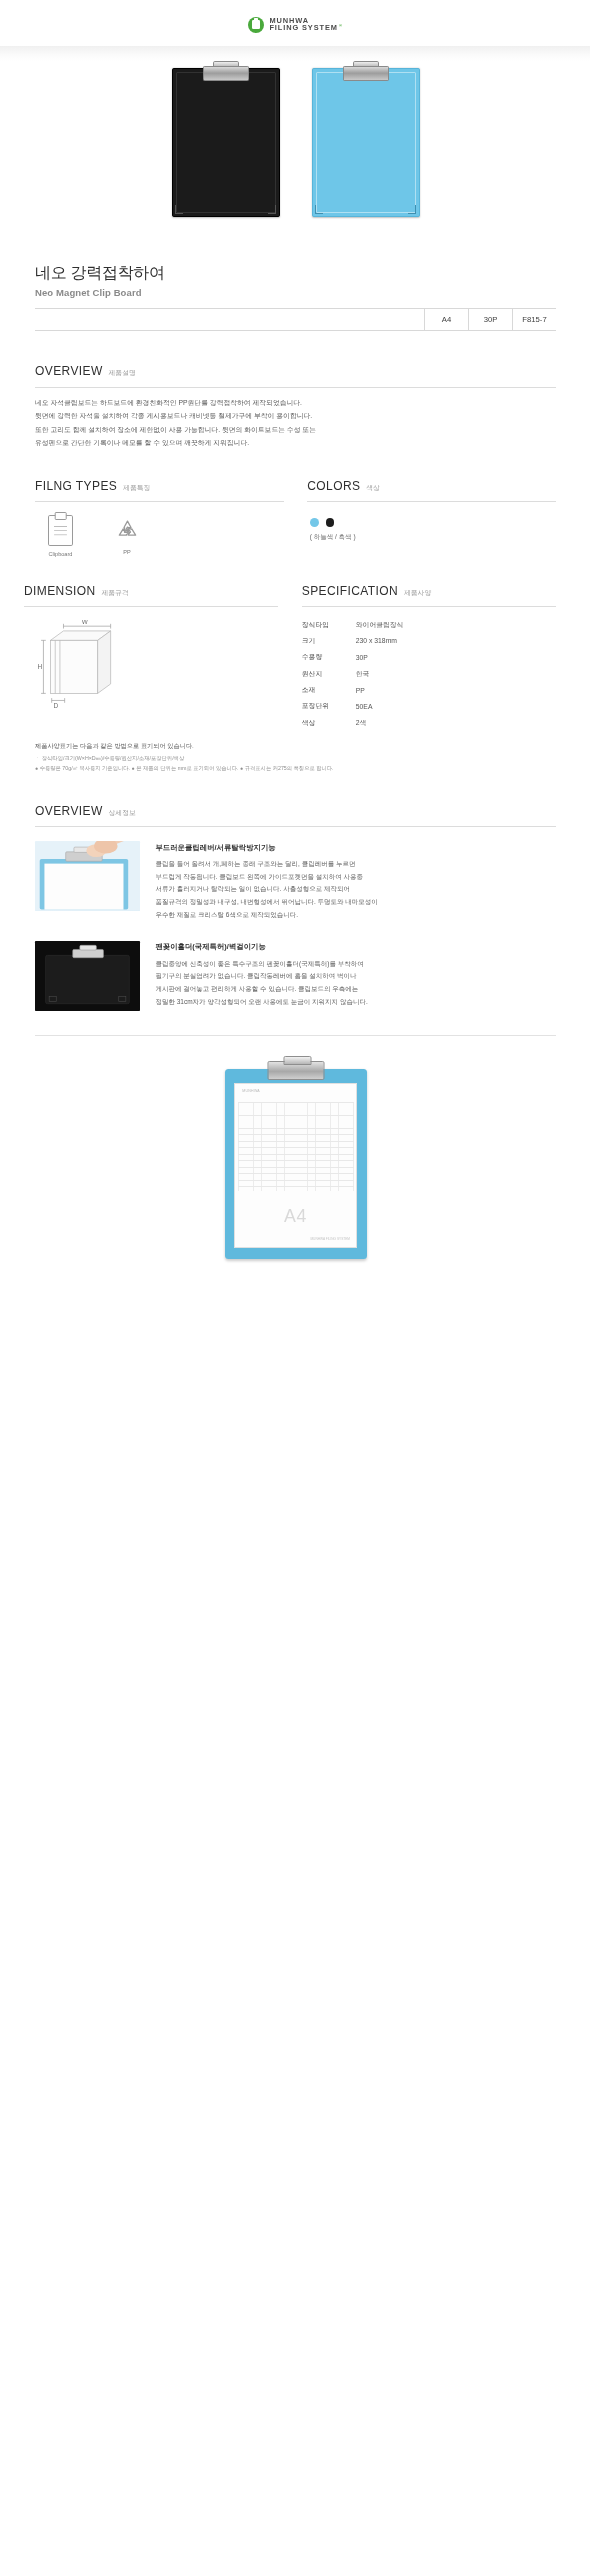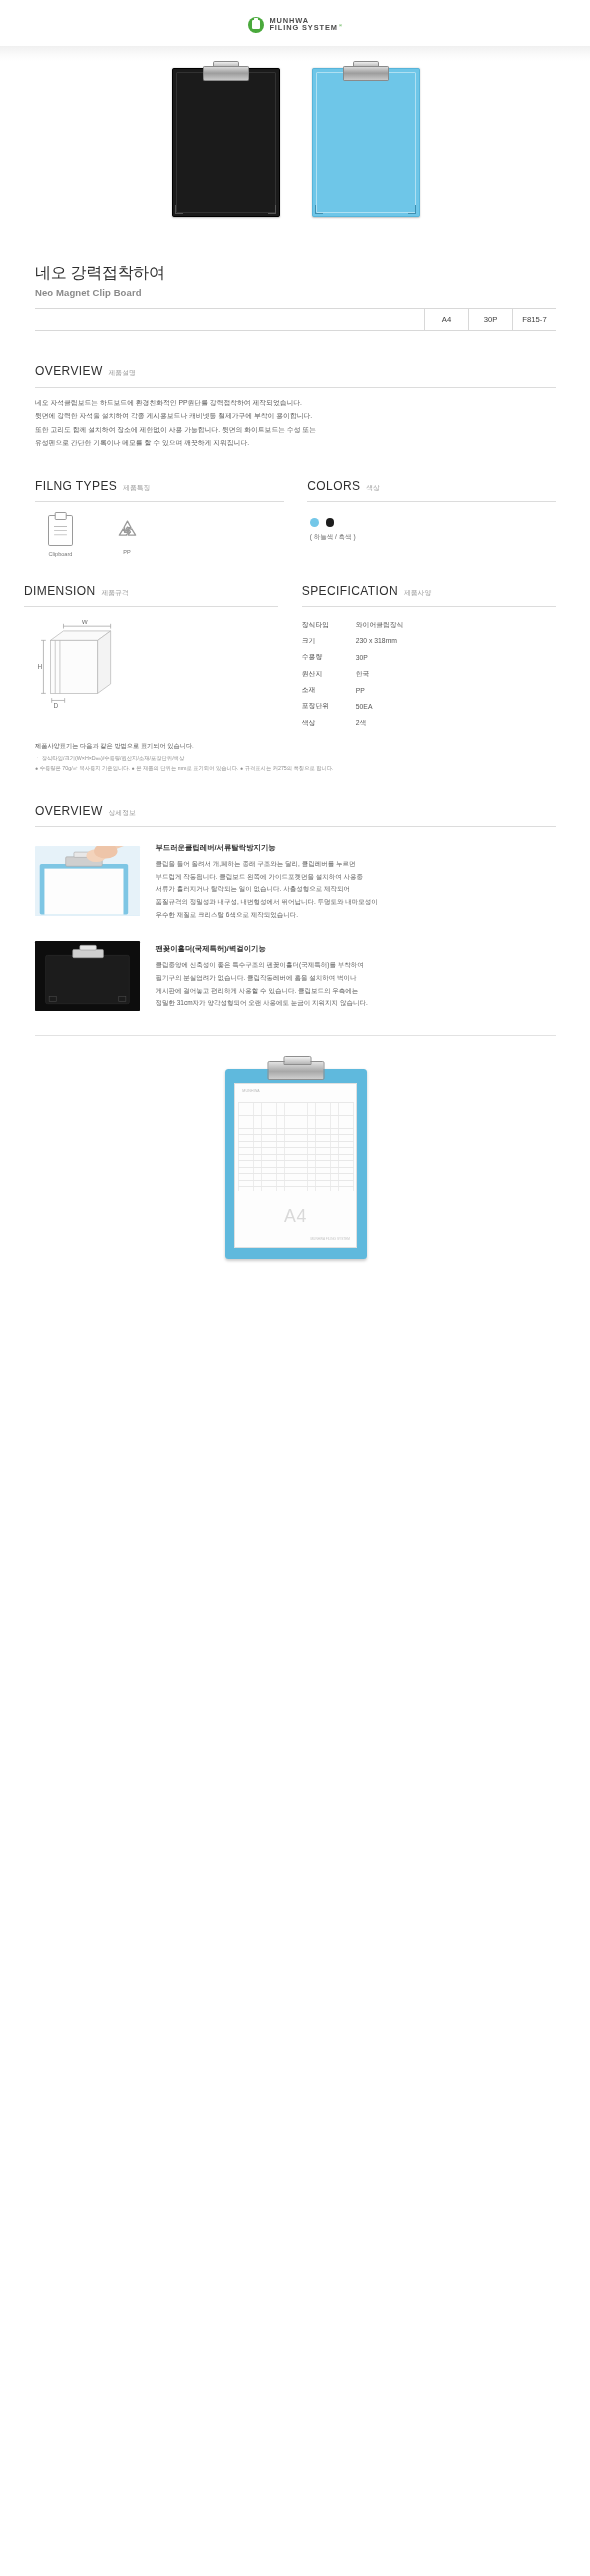--- a/index.html
+++ b/index.html
@@ -283,21 +283,20 @@
   .dim-note .nt1 { font-size:6.2px; color:#555; margin-bottom:3.5px; }
   .dim-note .nt2 { font-size:5.3px; color:#8e8e8e; line-height:1.8; }
 
   
   .features { padding:0 35px; }
   .feature {
     display:flex;
     gap:15.4px;
     margin-top:14px;
     margin-bottom:20px;
-    align-items:center;
   }
   .feature .thumb {
     width:105px; height:70px;
     flex:none;
     border-radius:1.2px;
     overflow:hidden;
     position:relative;
   }
   .thumb.lever { background:linear-gradient(160deg,#eef6fb 0%, #dfeef7 55%, #cfe6f3 100%); }
   .thumb.hook  { background:#101010; }

